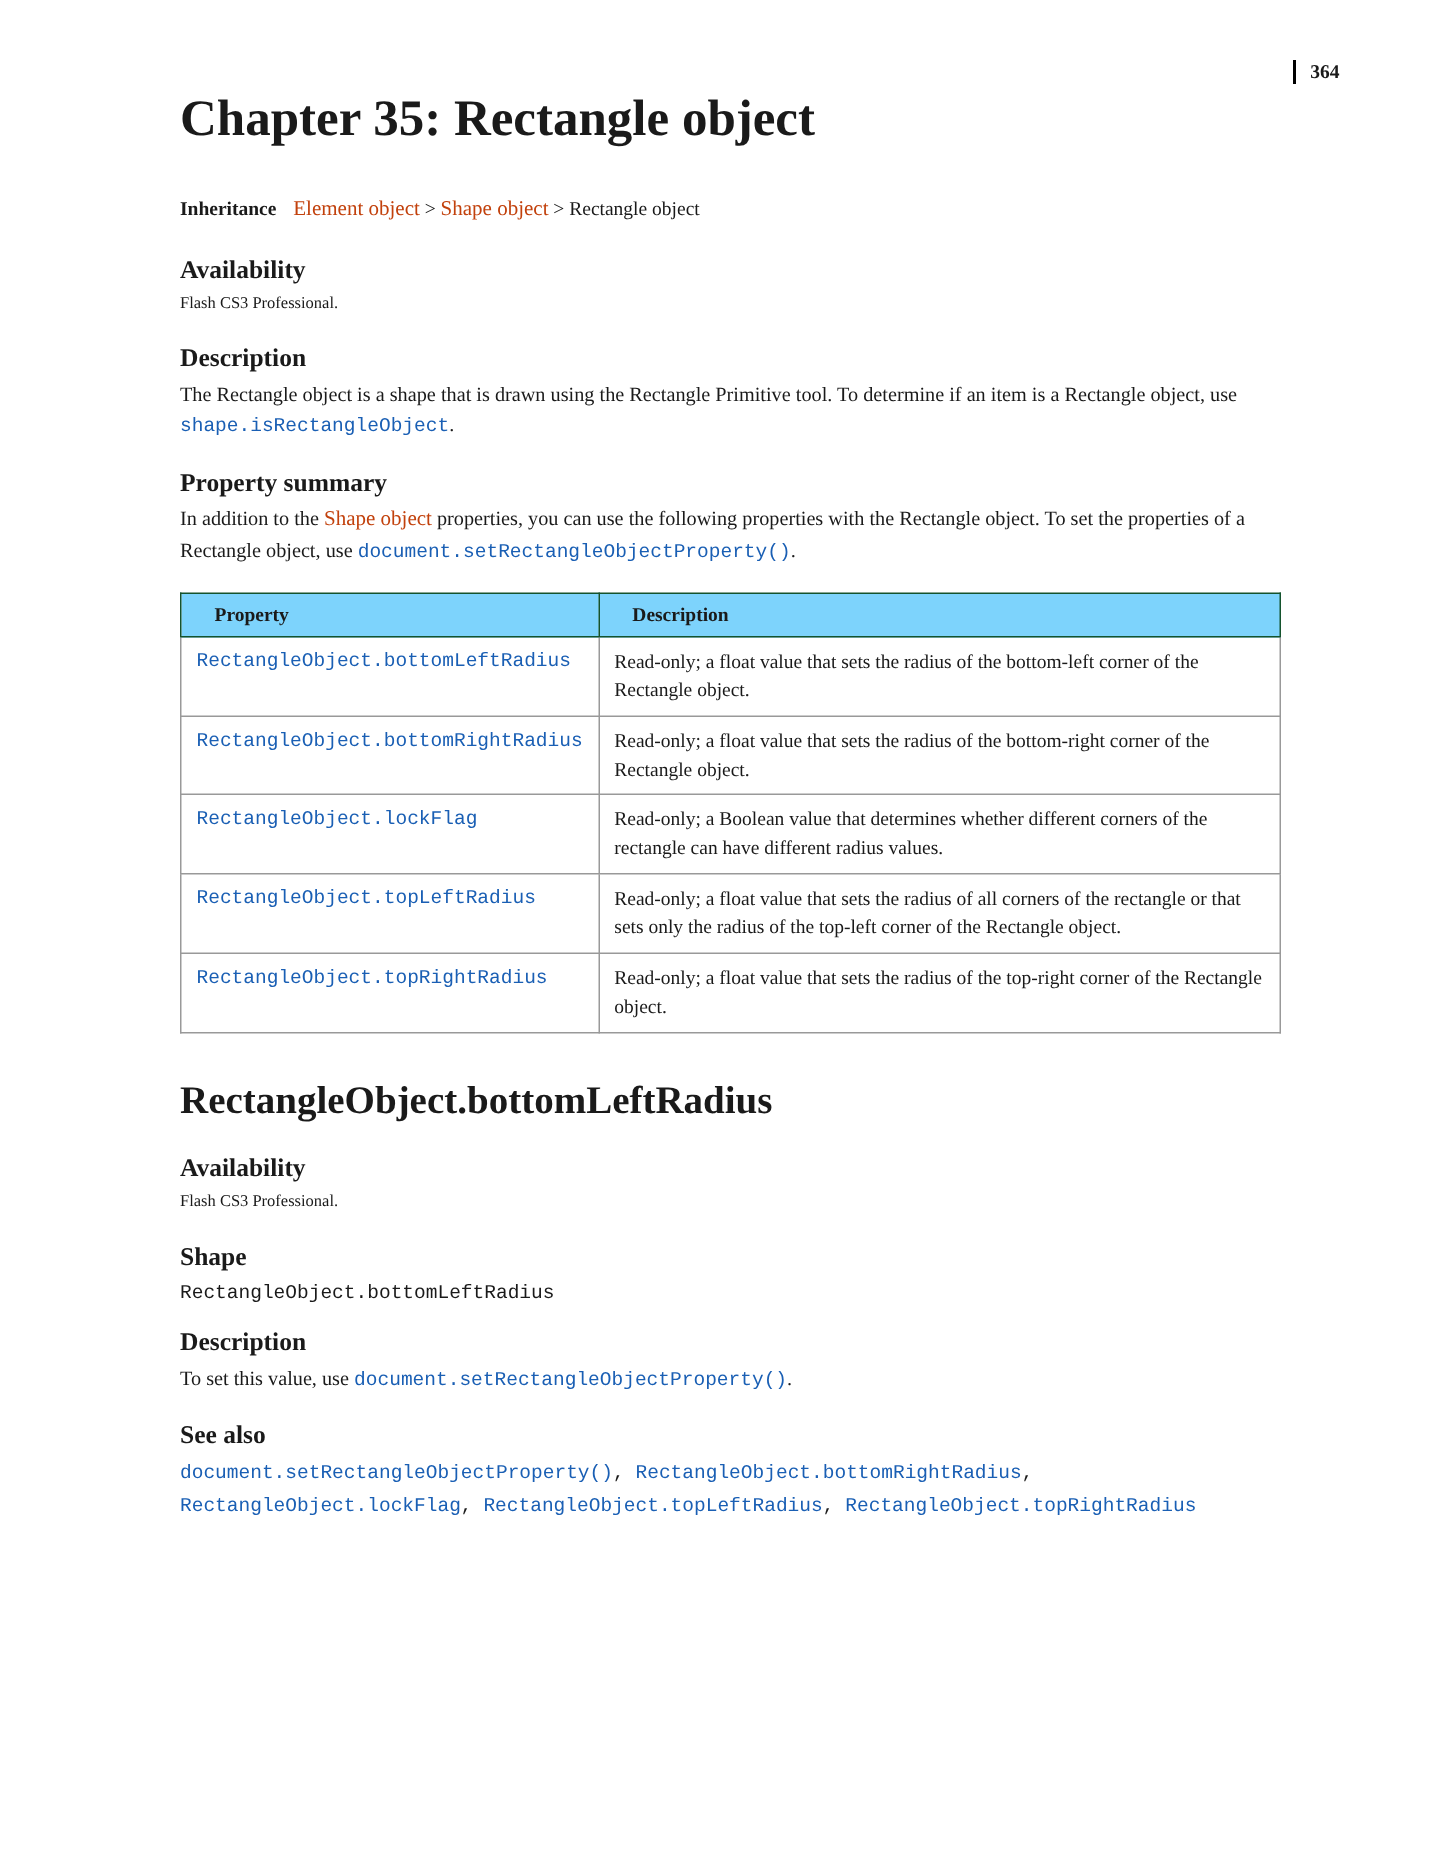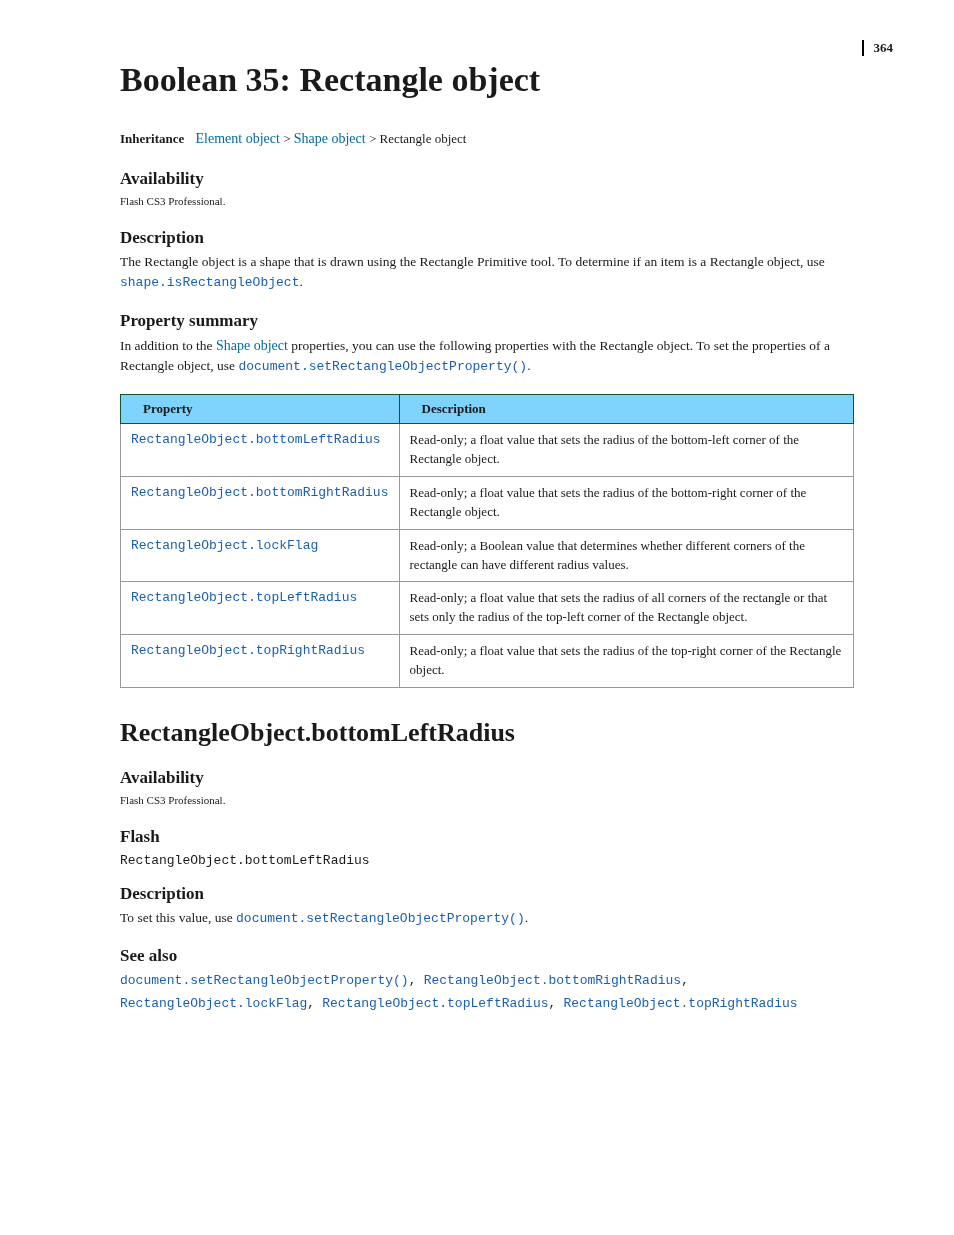--- a/index.html
+++ b/index.html
@@ -42,21 +42,21 @@
       margin-right: 8px;
     }
     .link {
       color: #1a5fb4;
       text-decoration: none;
       font-family: 'Courier New', monospace;
       font-size: 13px;
       text-align: center;
     }
     .link-plain {
-      color: #0369a1;
+      color: #c2410c;
       text-decoration: none;
       font-size: 14px;
     }
     .inheritance-line {
       margin-bottom: 22px;
       font-size: 13px;
     }
     .availability-section {
       margin-bottom: 18px;
     }
@@ -126,21 +126,21 @@
       font-size: 12.5px;
       line-height: 1.7;
     }
   </style>
 </head>
 <body>
 
 <div class="page-container">
   <div class="page-number">364</div>
 
-  <h1 class="chapter-title">Boolean 35: Rectangle object</h1>
+  <h1 class="chapter-title">Chapter 35: Rectangle object</h1>
 
   <div class="inheritance-line">
     <span class="inline-label">Inheritance</span>
     <a class="link-plain" href="#">Element object</a>
     <span> &gt; </span>
     <a class="link-plain" href="#">Shape object</a>
     <span> &gt; Rectangle object</span>
   </div>
 
   <div class="availability-section">
@@ -194,21 +194,21 @@
   </table>
 
   <h2 class="section-heading-main">RectangleObject.bottomLeftRadius</h2>
 
   <div class="availability-section">
     <div class="sub-heading">Availability</div>
     <div class="body-text">Flash CS3 Professional.</div>
   </div>
 
   <div class="section-block">
-    <div class="sub-heading">Flash</div>
+    <div class="sub-heading">Shape</div>
     <div class="code-block">RectangleObject.bottomLeftRadius</div>
   </div>
 
   <div class="desc-section">
     <div class="sub-heading">Description</div>
     <p class="body-text">
       <span>To set this value, use </span><a class="link" href="#">document.setRectangleObjectProperty()</a><span>.</span>
     </p>
   </div>
 

